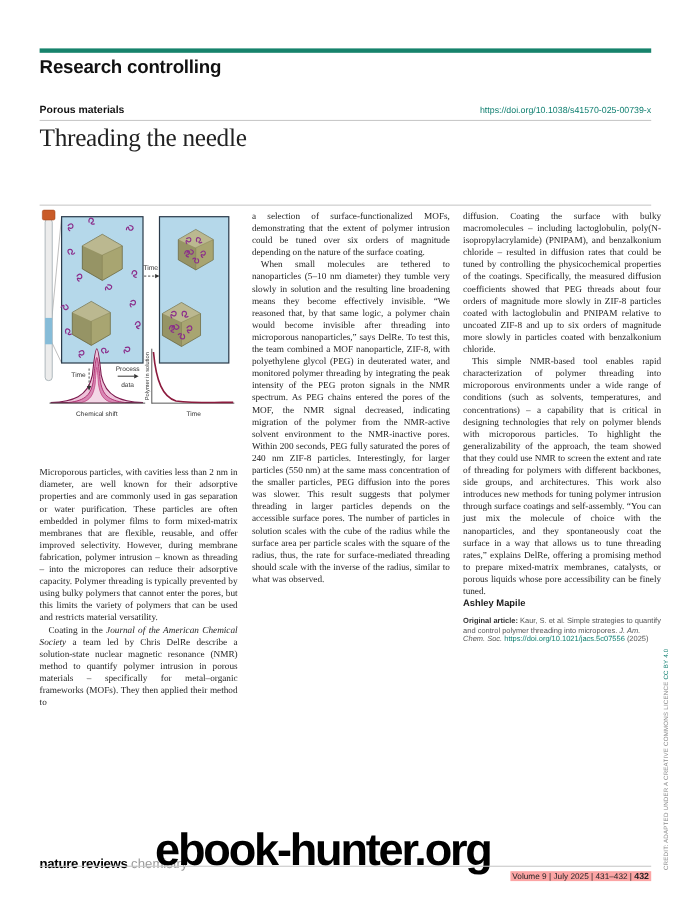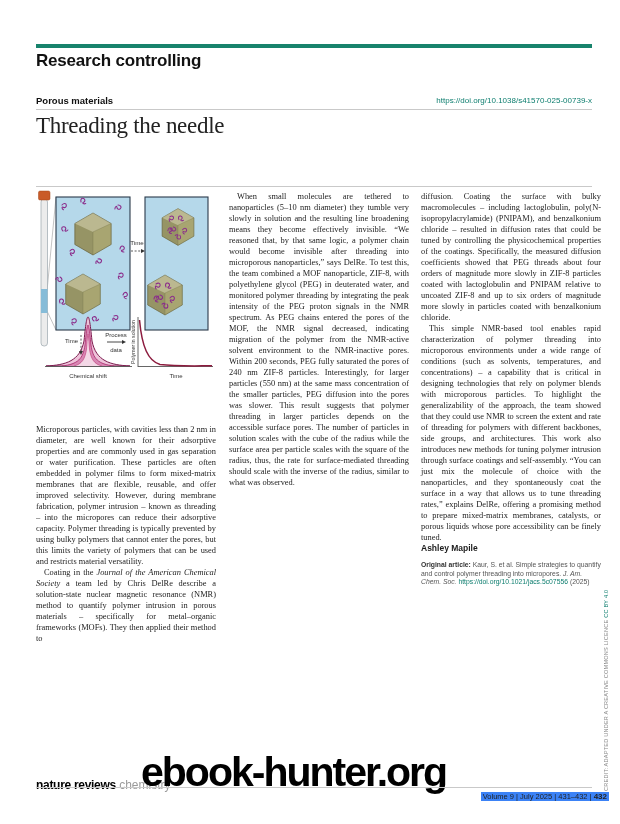--- a/index.html
+++ b/index.html
@@ -42,21 +42,21 @@
   
   .credit{left:603px;top:553px;height:238px;font-size:5.6px;color:#8a8a8a;
           writing-mode:vertical-rl;transform:rotate(180deg);letter-spacing:0.2px;z-index:7;}
   .credit .lic{color:#0c7d6e;}
 
   
   .footer-rule{top:787px;z-index:8;}
   .brand{left:36px;top:778px;font-size:12px;z-index:5;}
   .brand b{color:#000;letter-spacing:-0.3px;}
   .brand span{color:#9b9b9b;}
-  .volume{right:11px;top:792px;font-size:7.5px;color:#222;background:#3b82f6;padding:0 2px;z-index:9;}
+  .volume{right:28px;top:792px;font-size:7.5px;color:#222;background:#fca5a5;padding:0 2px;z-index:9;}
   .volume b{font-size:8px;}
 
   
   .watermark{left:141px;top:752px;font-size:41px;font-weight:bold;color:#000;
              letter-spacing:-2px;white-space:nowrap;z-index:6;line-height:1;}
 </style>
 </head>
 <body>
 
 <div class="abs topbar"></div>
@@ -155,20 +155,21 @@
     </g>
   </svg>
 </div>
 
 <div class="abs col col-1">
   <p><span>Microporous particles, with cavities less than 2 nm in diameter, are well known for their adsorptive properties and are commonly used in gas separation or water purification. These particles are often embedded in polymer films to form mixed-matrix membranes that are flexible, reusable, and offer improved selectivity. However, during membrane fabrication, polymer intrusion – known as threading – into the micropores can reduce their adsorptive capacity. Polymer threading is typically prevented by using bulky polymers that cannot enter the pores, but this limits the variety of polymers that can be used and restricts material versatility.</span></p>
   <p class="ind"><span>Coating in the </span><i>Journal of the American Chemical Society</i><span> a team led by Chris DelRe describe a solution-state nuclear magnetic resonance (NMR) method to quantify polymer intrusion in porous materials – specifically for metal–organic frameworks (MOFs). They then applied their method to</span></p>
 </div>
 
 <div class="abs col col-2">
+  <p><span>a selection of surface-functionalized MOFs, demonstrating that the extent of polymer intrusion could be tuned over six orders of magnitude depending on the nature of the surface coating.</span></p>
   <p class="ind"><span>When small molecules are tethered to nanoparticles (5–10 nm diameter) they tumble very slowly in solution and the resulting line broadening means they become effectively invisible. “We reasoned that, by that same logic, a polymer chain would become invisible after threading into microporous nanoparticles,” says DelRe. To test this, the team combined a MOF nanoparticle, ZIF-8, with polyethylene glycol (PEG) in deuterated water, and monitored polymer threading by integrating the peak intensity of the PEG proton signals in the NMR spectrum. As PEG chains entered the pores of the MOF, the NMR signal decreased, indicating migration of the polymer from the NMR-active solvent environment to the NMR-inactive pores. Within 200 seconds, PEG fully saturated the pores of 240 nm ZIF-8 particles. Interestingly, for larger particles (550 nm) at the same mass concentration of the smaller particles, PEG diffusion into the pores was slower. This result suggests that polymer threading in larger particles depends on the accessible surface pores. The number of particles in solution scales with the cube of the radius while the surface area per particle scales with the square of the radius, thus, the rate for surface-mediated threading should scale with the inverse of the radius, similar to what was observed.</span></p>
 </div>
 
 <div class="abs col col-3">
   <p><span>diffusion. Coating the surface with bulky macromolecules – including lactoglobulin, poly(N-isopropylacrylamide) (PNIPAM), and benzalkonium chloride – resulted in diffusion rates that could be tuned by controlling the physicochemical properties of the coatings. Specifically, the measured diffusion coefficients showed that PEG threads about four orders of magnitude more slowly in ZIF-8 particles coated with lactoglobulin and PNIPAM relative to uncoated ZIF-8 and up to six orders of magnitude more slowly in particles coated with benzalkonium chloride.</span></p>
   <p class="ind"><span>This simple NMR-based tool enables rapid characterization of polymer threading into microporous environments under a wide range of conditions (such as solvents, temperatures, and concentrations) – a capability that is critical in designing technologies that rely on polymer blends with microporous particles. To highlight the generalizability of the approach, the team showed that they could use NMR to screen the extent and rate of threading for polymers with different backbones, side groups, and architectures. This work also introduces new methods for tuning polymer intrusion through surface coatings and self-assembly. “You can just mix the molecule of choice with the nanoparticles, and they spontaneously coat the surface in a way that allows us to tune threading rates,” explains DelRe, offering a promising method to prepare mixed-matrix membranes, catalysts, or porous liquids whose pore accessibility can be finely tuned.</span></p>
   <p class="author">Ashley Mapile</p>
   <div class="orig">
     <b>Original article:</b><span> Kaur, S. et al. Simple strategies to quantify and control polymer threading into micropores. </span><i>J. Am. Chem. Soc.</i><a> https://doi.org/10.1021/jacs.5c07556</a><span> (2025)</span>
   </div>

